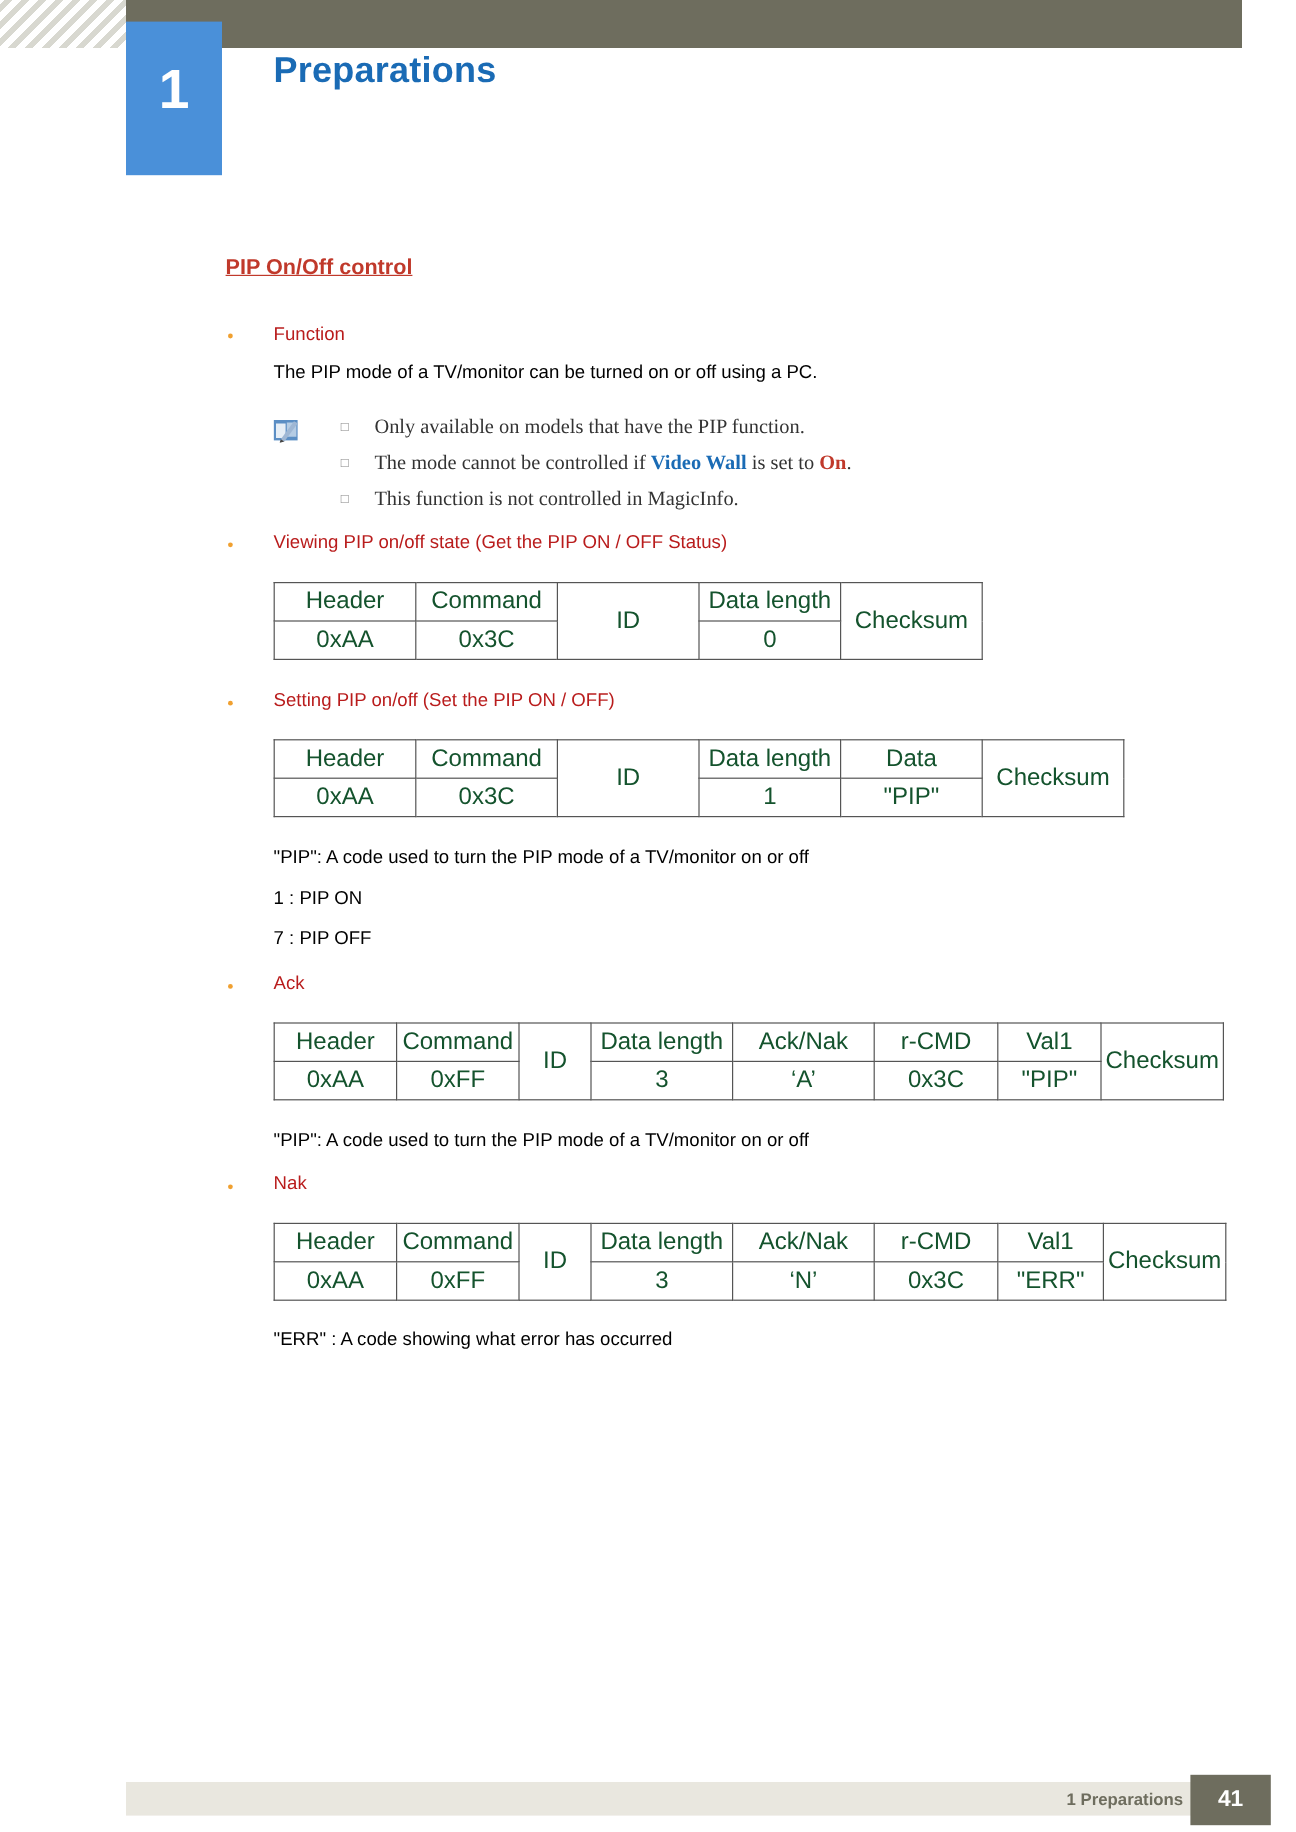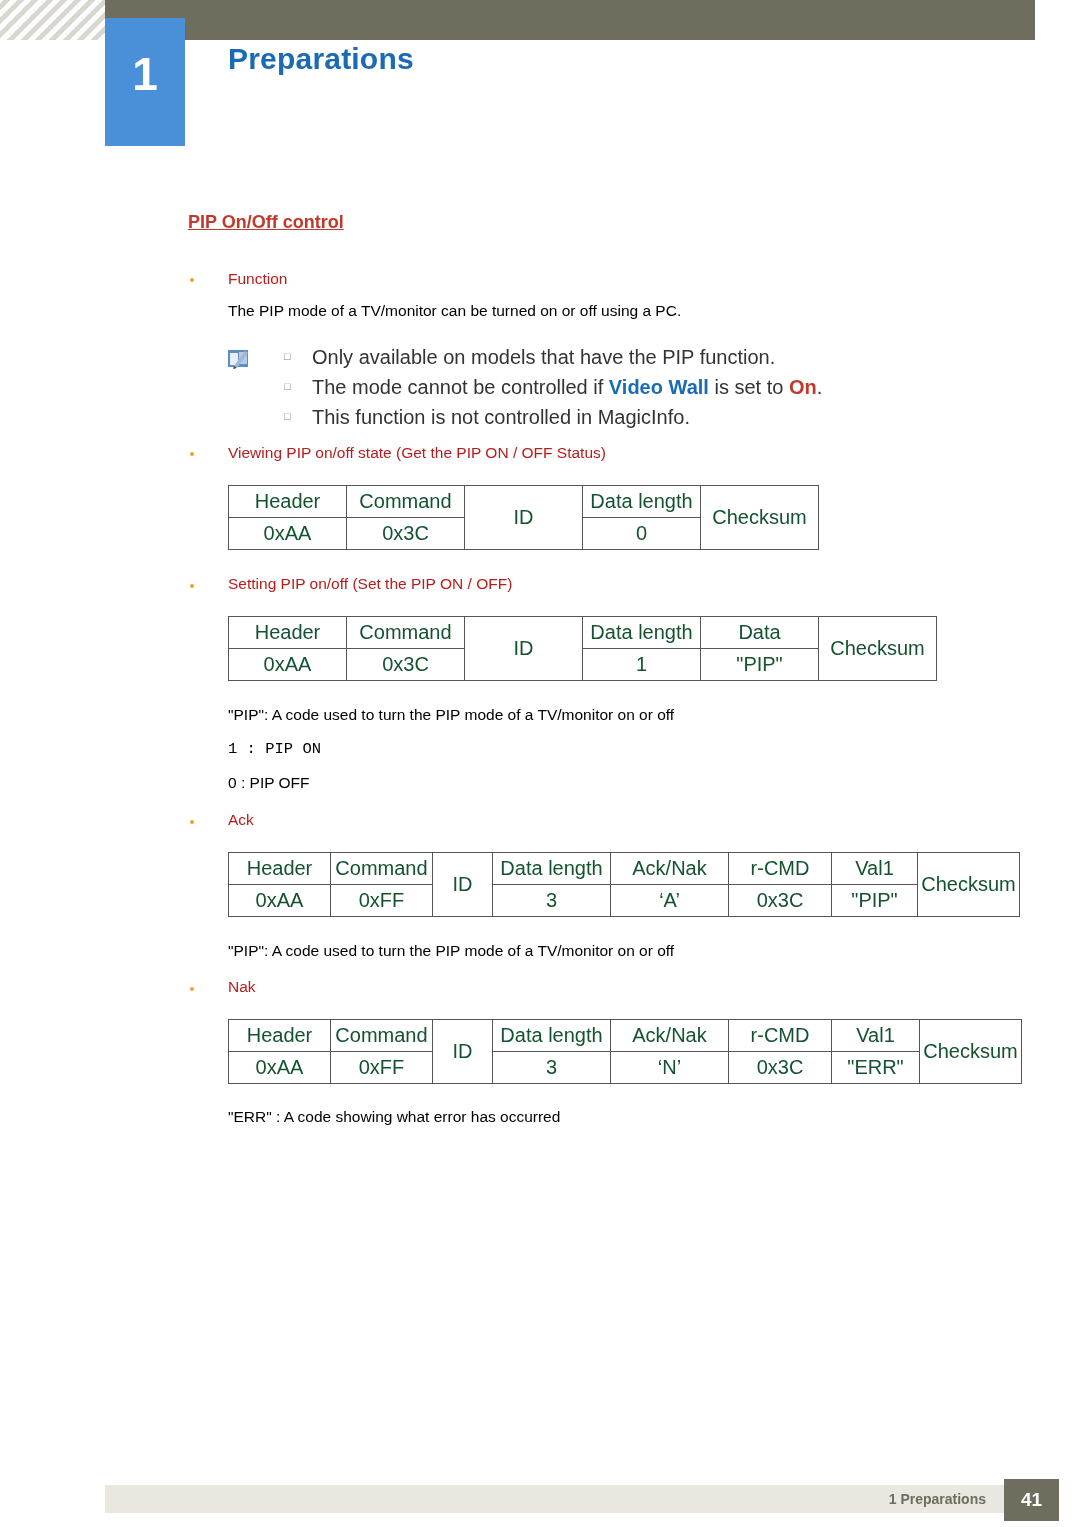--- a/index.html
+++ b/index.html
@@ -112,22 +112,23 @@
     color: #000000;
   }
   .note-icon {
     position: absolute;
     left: 228px;
     width: 22px;
     height: 22px;
   }
   .note-item {
     position: absolute;
-    font-size: 20px;
+    font-size: 17px;
     color: #333333;
+    font-family: Liberation Serif, serif;
   }
   .note-marker {
     position: absolute;
     font-size: 11px;
     color: #888888;
   }
   .hl-blue { color: #1a6bb5; font-weight: bold; }
   .hl-red  { color: #c0392b; font-weight: bold; }
 
   
@@ -170,21 +171,21 @@
     right: 118px;
     bottom: 20px;
     font-size: 14px;
     font-weight: bold;
     color: #6e6d5e;
   }
   .footer-page {
     position: absolute;
     right: 45px;
     bottom: 6px;
-    width: 55px;
+    width: 67px;
     height: 42px;
     background: #6e6d5e;
     color: #ffffff;
     font-size: 19px;
     font-weight: bold;
     text-align: center;
     line-height: 42px;
   }
 </style>
 </head>
@@ -278,22 +279,22 @@
       <tr>
         <td>0xAA</td>
         <td>0x3C</td>
         <td>1</td>
         <td>"PIP"</td>
       </tr>
     </tbody>
   </table>
 
   <div class="plain-text" style="top:494px; left:228px;">"PIP": A code used to turn the PIP mode of a TV/monitor on or off</div>
-  <div class="plain-text" style="top:528px; left:228px;font-family:Liberation Mono, monospace;">1 : PIP ON</div>
-  <div class="plain-text" style="top:562px; left:228px;">0 : PIP OFF</div>
+  <div class="plain-text" style="top:528px; left:228px;">1 : PIP ON</div>
+  <div class="plain-text" style="top:562px; left:228px;">7 : PIP OFF</div>
 
   <div class="bullet-dot" style="top:608px; left:190px;"></div>
   <div class="bullet-line" style="top:599px; left:228px;">Ack</div>
 
   <table class="proto-table" style="top:640px; left:228px; width:768px;">
     <colgroup>
         <col style="width:102px">
         <col style="width:102px">
         <col style="width:60px">
         <col style="width:118px">

